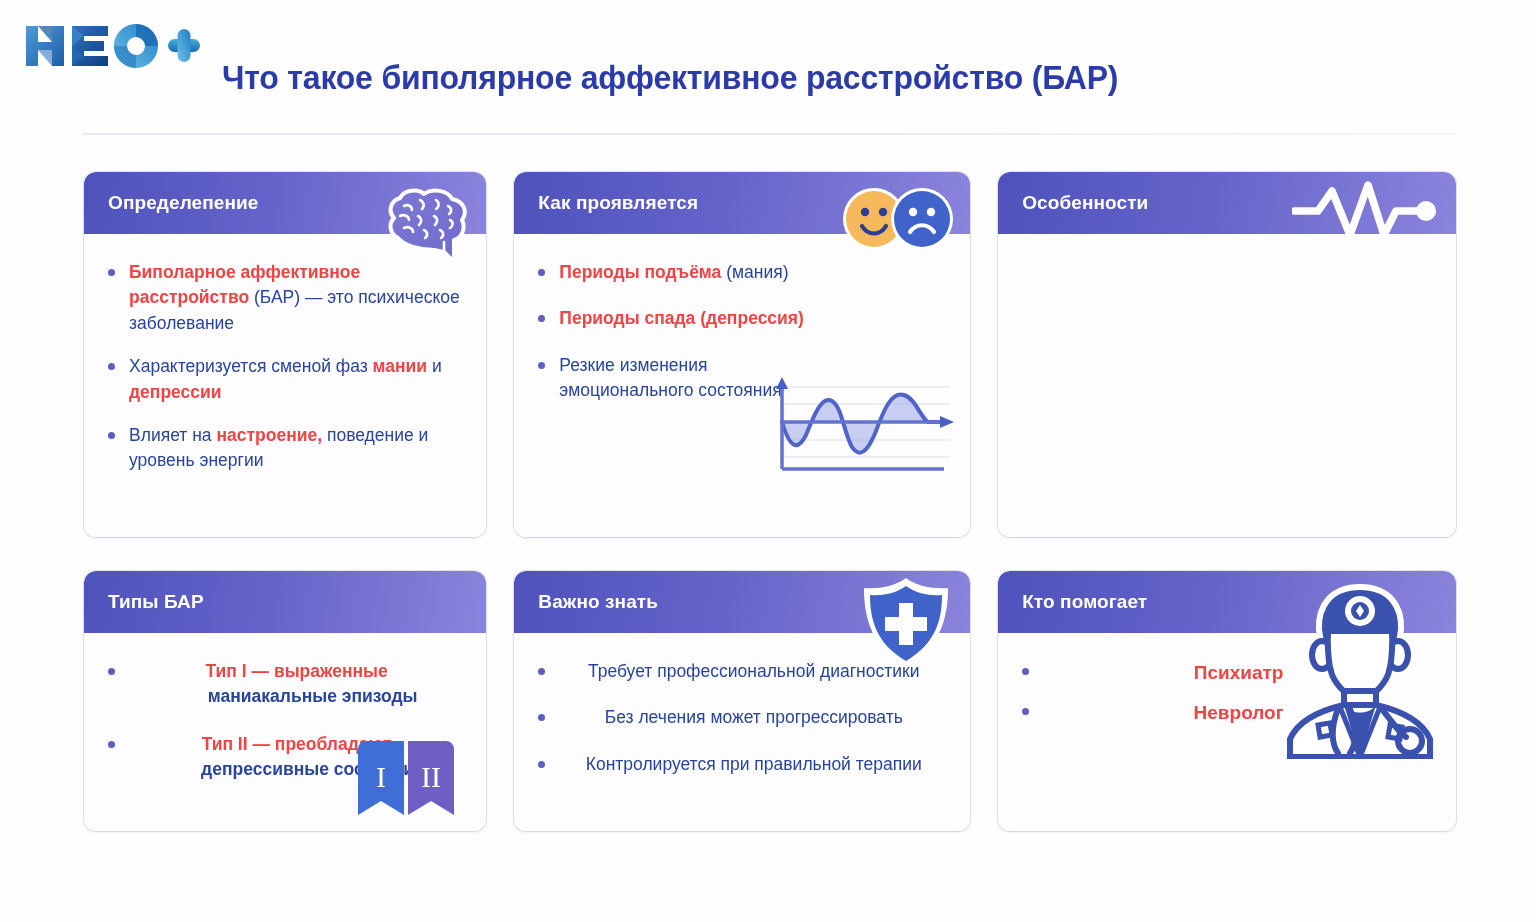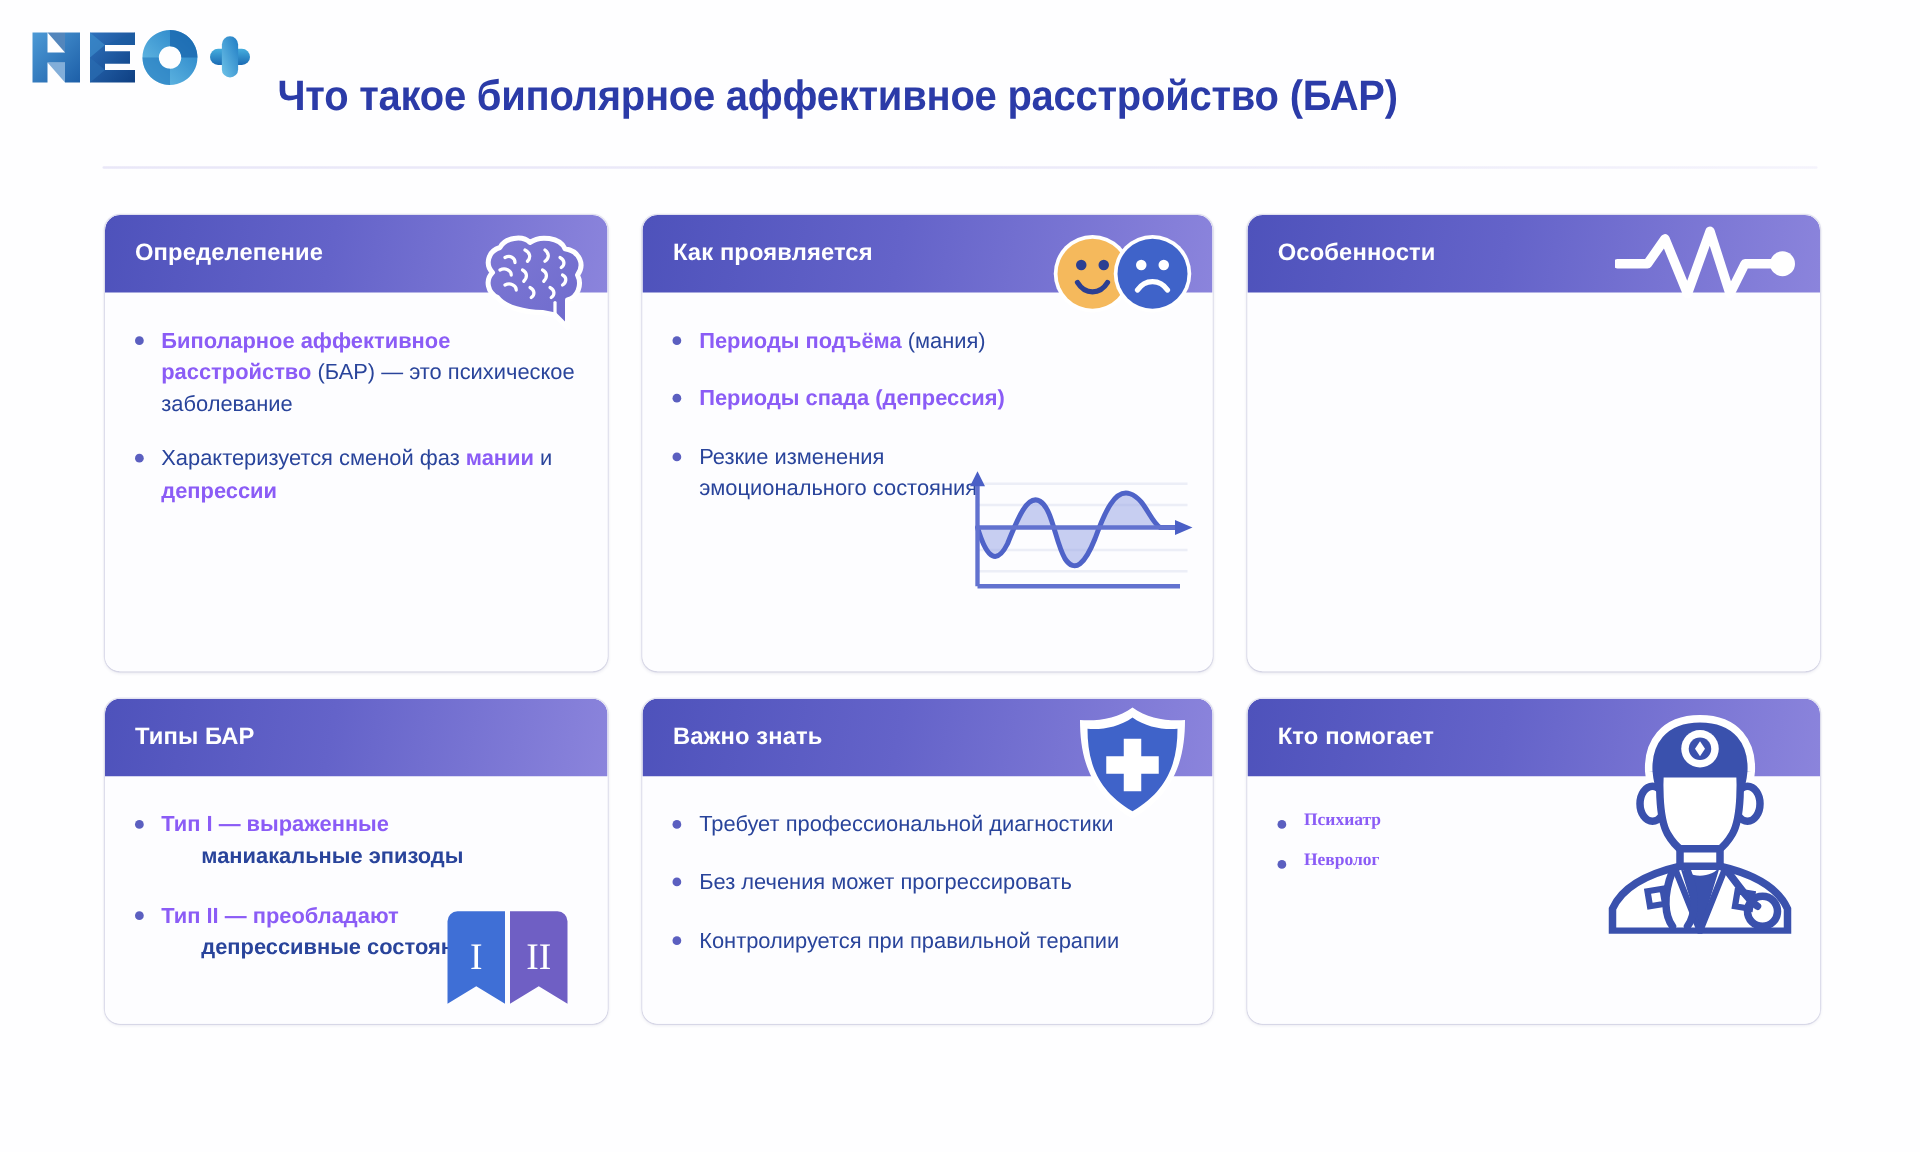--- a/index.html
+++ b/index.html
@@ -67,21 +67,21 @@
     left: 84px;
     top: 172px;
     width: 1372px;
   }
 
   .row {
     display: flex;
     gap: 28px;
   }
   .row.row-top { height: 365px; }
-  .row.row-bottom { margin-top: 22px; height: 260px; }
+  .row.row-bottom { margin-top: 34px; height: 260px; text-align: center; }
 
   .card {
     position: relative;
     background: #fdfdff;
     border-radius: 12px;
     box-shadow: 0 1px 3px rgba(40,40,90,0.13), 0 0 0 1px rgba(225,225,240,0.8);
     overflow: visible;
   }
   .card-1 { width: 406px; }
   .card-2 { width: 460px; }
@@ -135,26 +135,26 @@
   }
   ul.bullets > li::before {
     content: "";
     position: absolute;
     left: 2px;
     top: 9px;
     width: 7px; height: 7px;
     border-radius: 50%;
     background: #5b5fc0;
   }
-  ul.bullets > li b { font-weight: bold; color: #8b5cf6; }
+  ul.bullets > li b { font-weight: bold; color: #ef4444; }
 
   .card-2 ul.bullets > li,
   .card-3 ul.bullets > li,
   .card-5 ul.bullets > li { margin-bottom: 21px; }
-  .card-6 ul.bullets > li { margin-bottom: 12px; font-weight: bold; font-size: 14px; font-family: Liberation Serif, serif; }
+  .card-6 ul.bullets > li { margin-bottom: 12px; font-weight: bold; font-size: 19px; }
   .card-4 ul.bullets > li { margin-bottom: 22px; }
 
   .sub-line { display: block; margin-left: 32px; font-weight: bold; }
 
   
   .icon-brain {
     position: absolute;
     right: 8px;
     top: 12px;
     width: 104px;
@@ -270,20 +270,23 @@
           <div class="card-head">
             <span class="card-head-title">Определепение</span>
           </div>
           <div class="card-body">
             <ul class="bullets">
               <li>
                 <b>Биполарное аффективное расстройство</b><span> (БАР) — это психическое заболевание</span>
               </li>
               <li>
                 <span>Характеризуется сменой фаз </span><b>мании</b><span> и </span><b>депрессии</b>
+              </li>
+              <li>
+                <span>Влияет на </span><b>настроение,</b><span> поведение и уровень энергии</span>
               </li>
             </ul>
           </div>
         </div>
 
         <div class="icon-brain">
           <svg viewBox="0 0 104 88" width="104" height="88">
             <defs>
               <linearGradient id="brainG" x1="0" y1="0" x2="1" y2="1">
                 <stop offset="0%" stop-color="#7d78d4"></stop>

